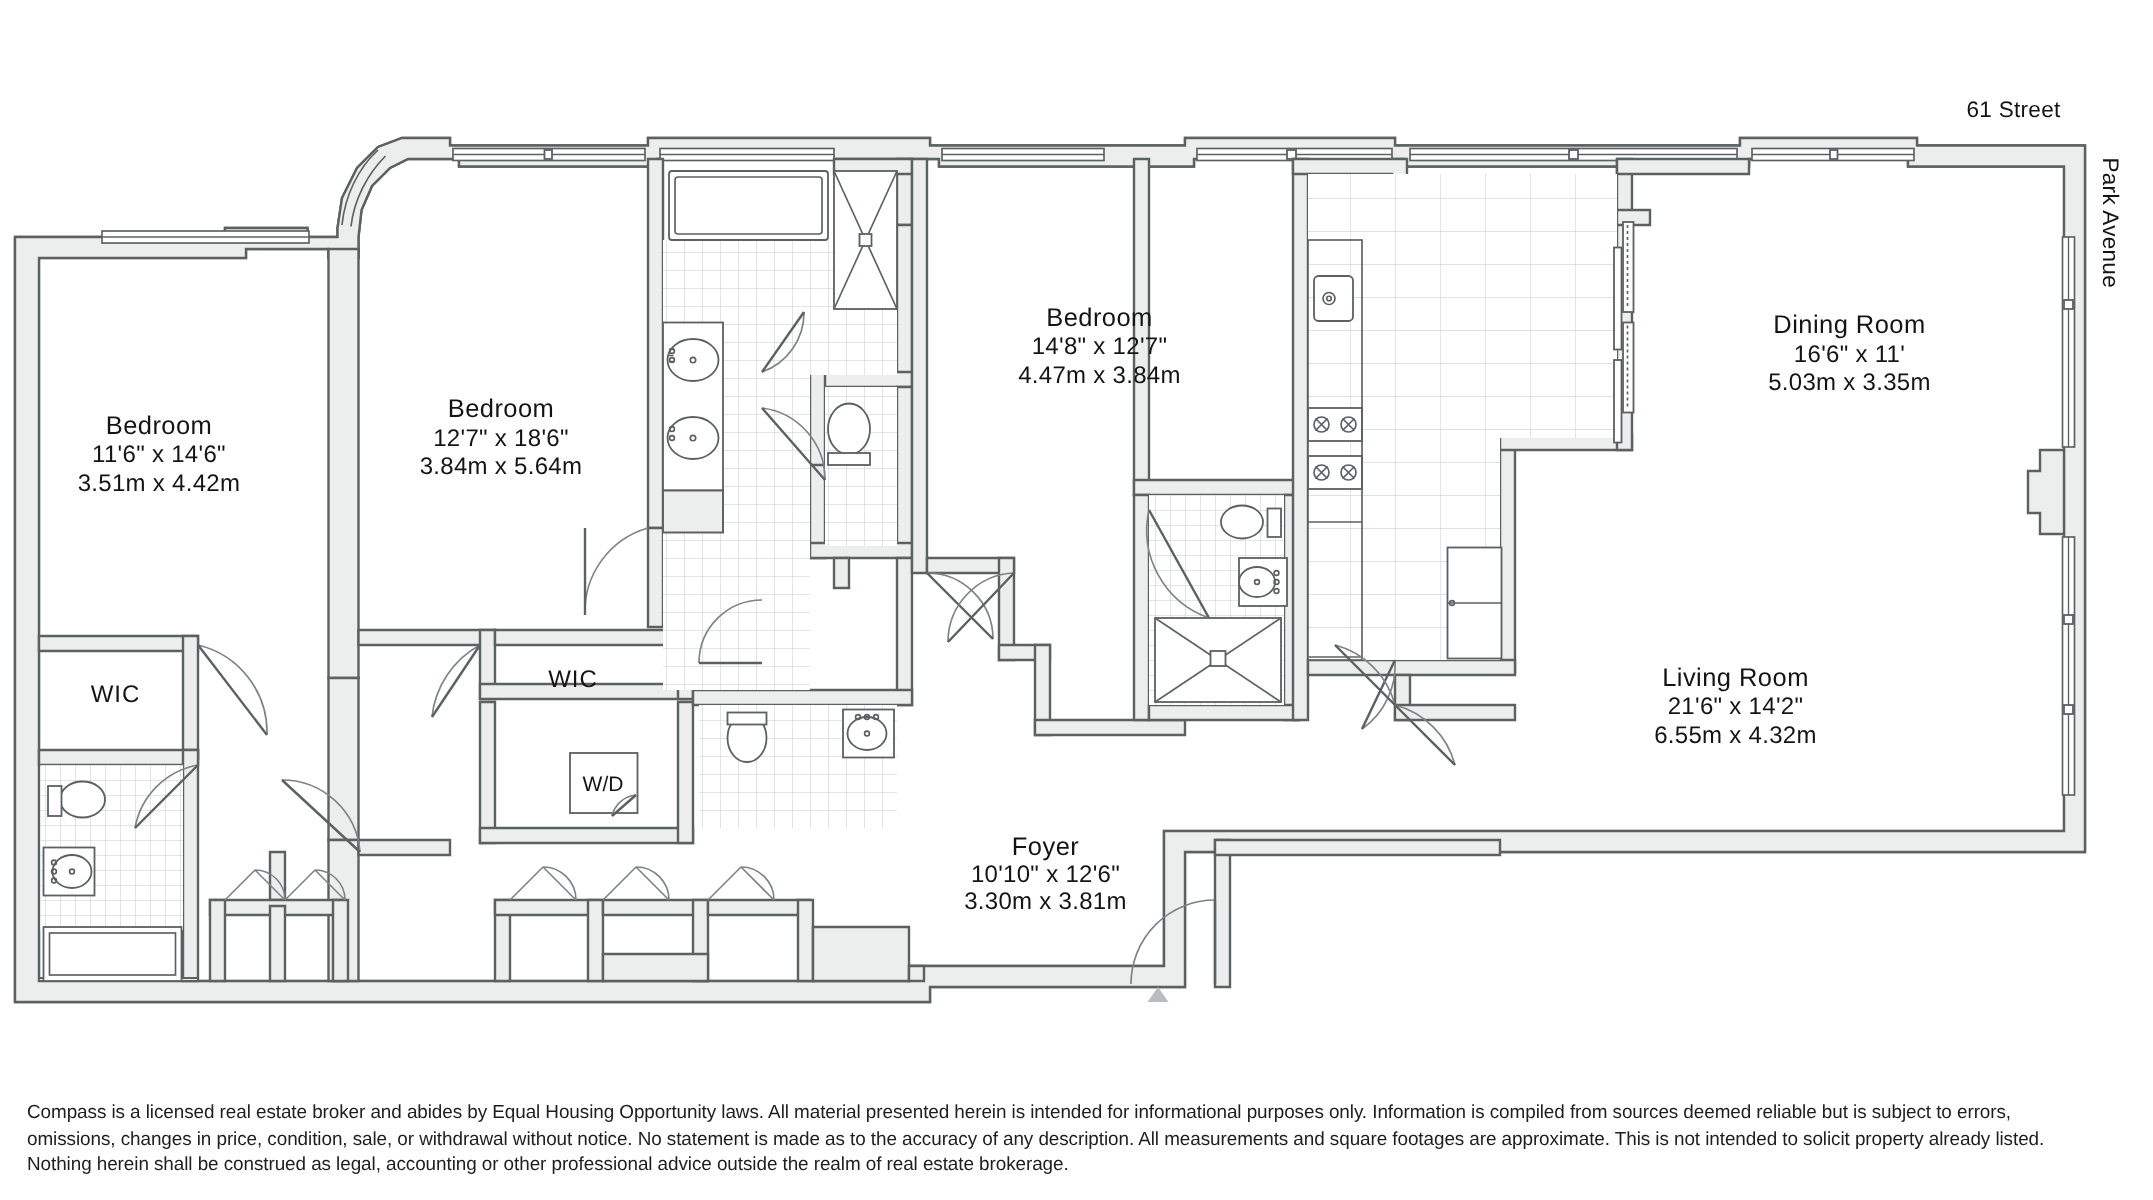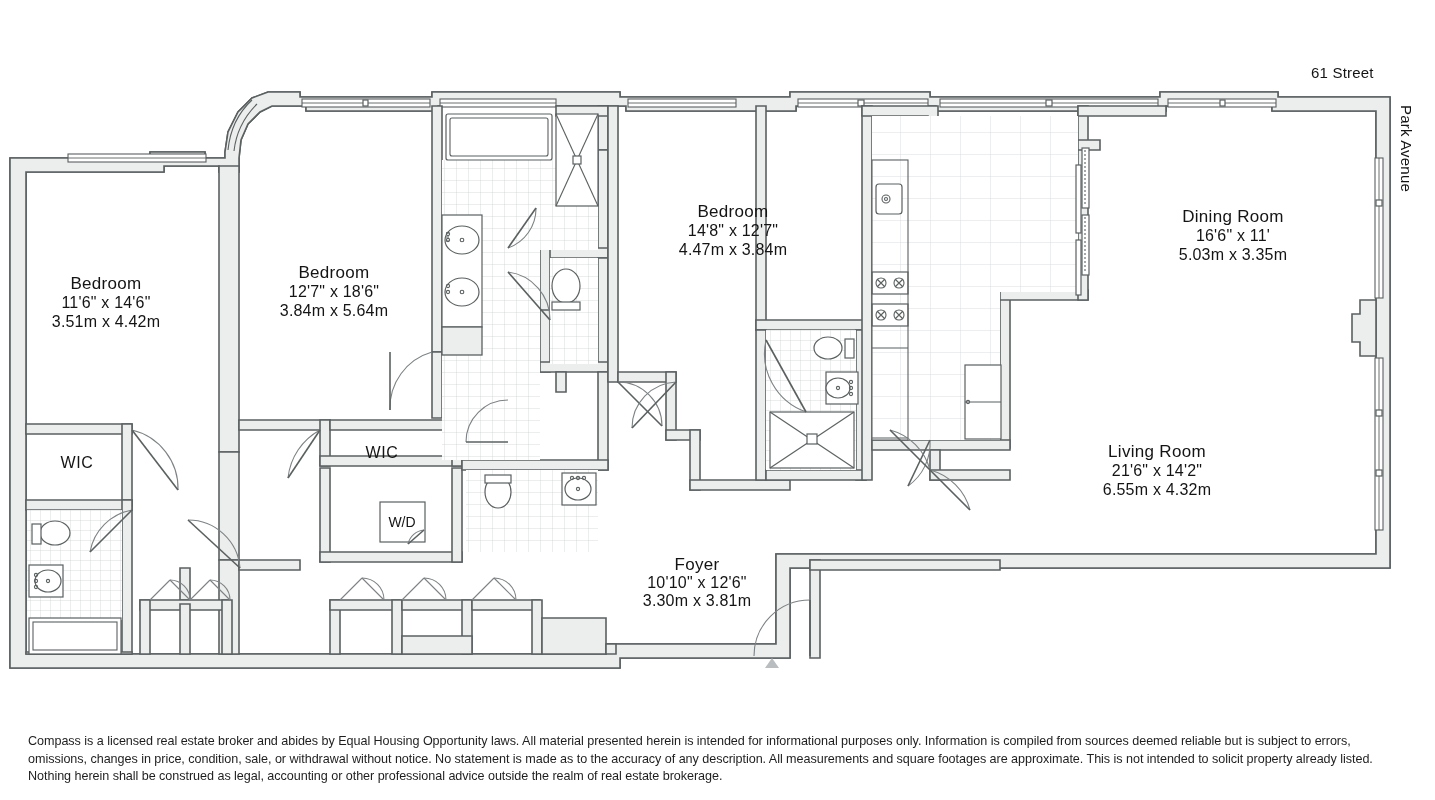--- a/index.html
+++ b/index.html
@@ -122,21 +122,20 @@
   #disclaimer {
     position: absolute;
     left: 18px;
     top: 733px;
     width: 1375px;
     font-family: "Liberation Sans", sans-serif;
     font-size: 12.6px;
     line-height: 17.5px;
     color: #1e1e1e;
     letter-spacing: -0.05px;
-    margin-left: 10px;
   }
   .vertical-street {
     writing-mode: vertical-rl;
     text-orientation: mixed;
   }
 </style>
 </head>
 <body>
 
 <div id="plan-wrap">

